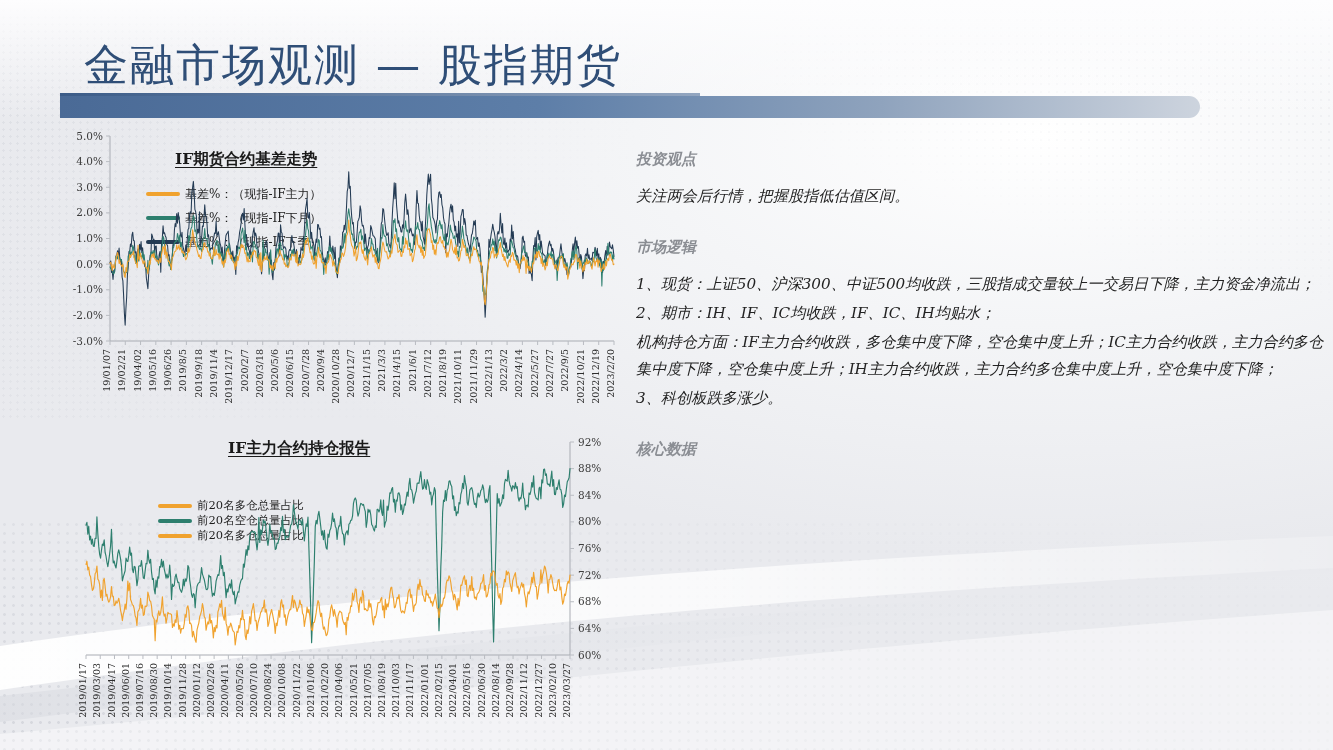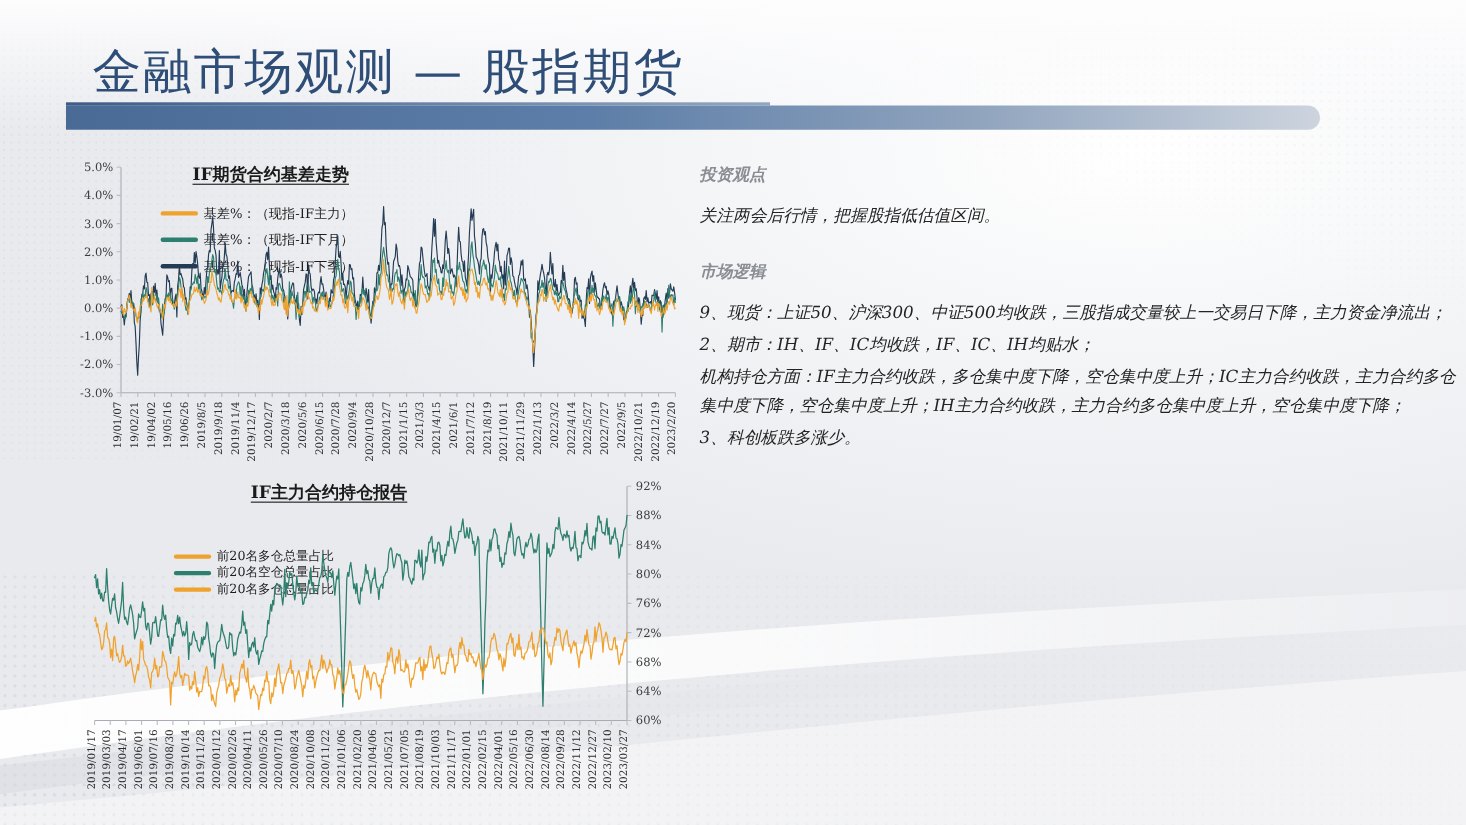--- a/index.html
+++ b/index.html
@@ -56,21 +56,21 @@
   .page-title{
     position:absolute;left:84px;top:36px;
     font-family:"DejaVu Serif", serif;
     font-size:44px;letter-spacing:2px;font-weight:400;
     color:#2f4e77;
     white-space:nowrap;
     text-align:right;
   }
   
   .chart-wrap{position:absolute;}
-  #chart1{left:62px;top:144px;width:560px;height:285px;}
+  #chart1{left:62px;top:128px;width:560px;height:285px;}
   #chart2{left:62px;top:432px;width:560px;height:285px;}
   .chart-title{
     position:absolute;text-align:center;
     font-family:"DejaVu Serif", serif;
     font-weight:700;font-size:15.5px;color:#1a1a1a;
     text-decoration:underline;text-underline-offset:3px;
     white-space:nowrap;
   }
   #c1title{left:175px;top:149px;}
   #c2title{left:228px;top:438px;}
@@ -360,20 +360,21 @@
     </svg>
 </div>
 
 <div class="panel">
   <div class="blk">
     <div class="sec-head">投资观点</div>
     <p class="body-line">关注两会后行情，把握股指低估值区间。</p>
   </div>
   <div class="blk">
     <div class="sec-head">市场逻辑</div>
-    <p class="body-line">9、现货：上证50、沪深300、中证500均收跌，三股指成交量较上一交易日下降，主力资金净流出；</p>
+    <p class="body-line">1、现货：上证50、沪深300、中证500均收跌，三股指成交量较上一交易日下降，主力资金净流出；</p>
     <p class="body-line">2、期市：IH、IF、IC均收跌，IF、IC、IH均贴水；</p>
     <p class="body-line">机构持仓方面：IF主力合约收跌，多仓集中度下降，空仓集中度上升；IC主力合约收跌，主力合约多仓集中度下降，空仓集中度上升；IH主力合约收跌，主力合约多仓集中度上升，空仓集中度下降；</p>
     <p class="body-line">3、科创板跌多涨少。</p>
   </div>
   <div class="blk">
+    <div class="sec-head">核心数据</div>
   </div>
 </div>
 
 </body></html>

